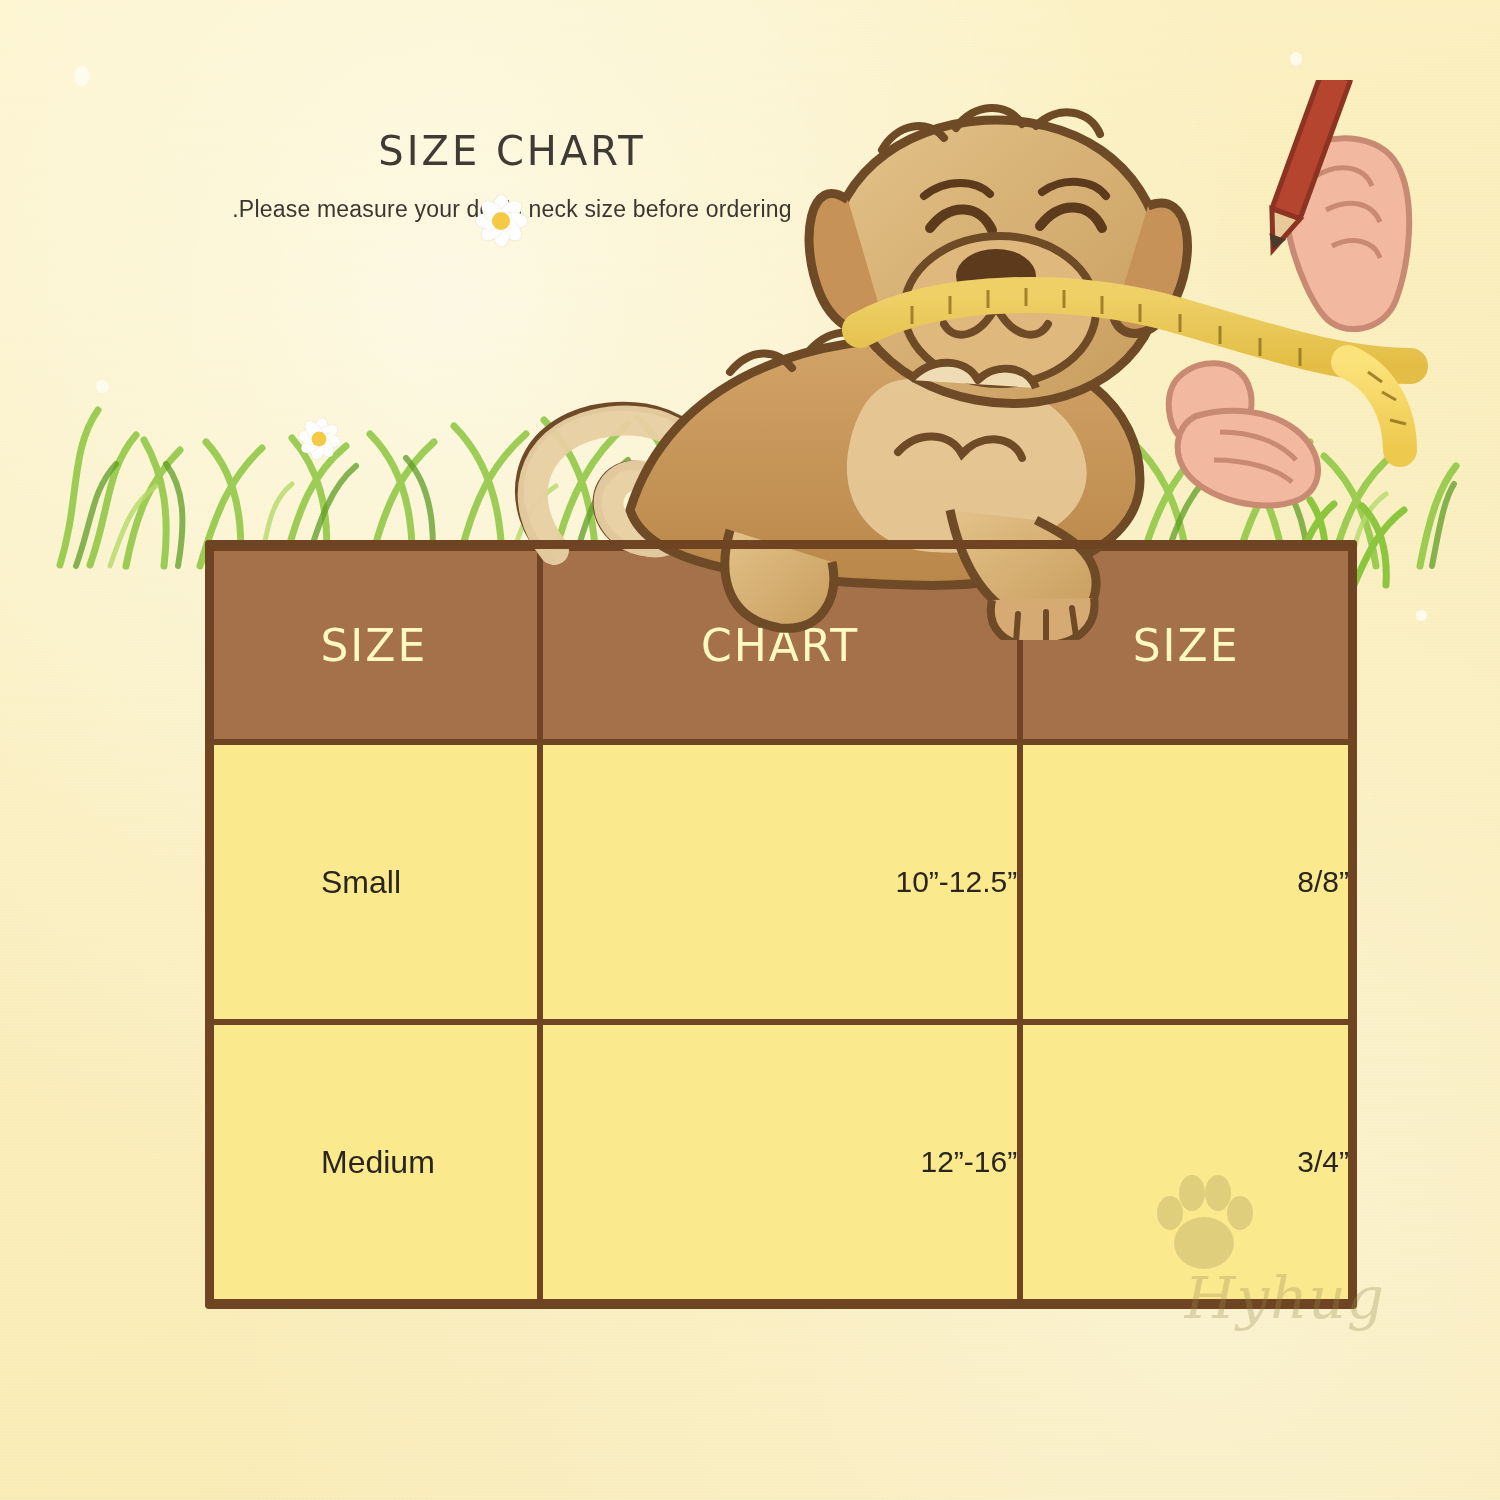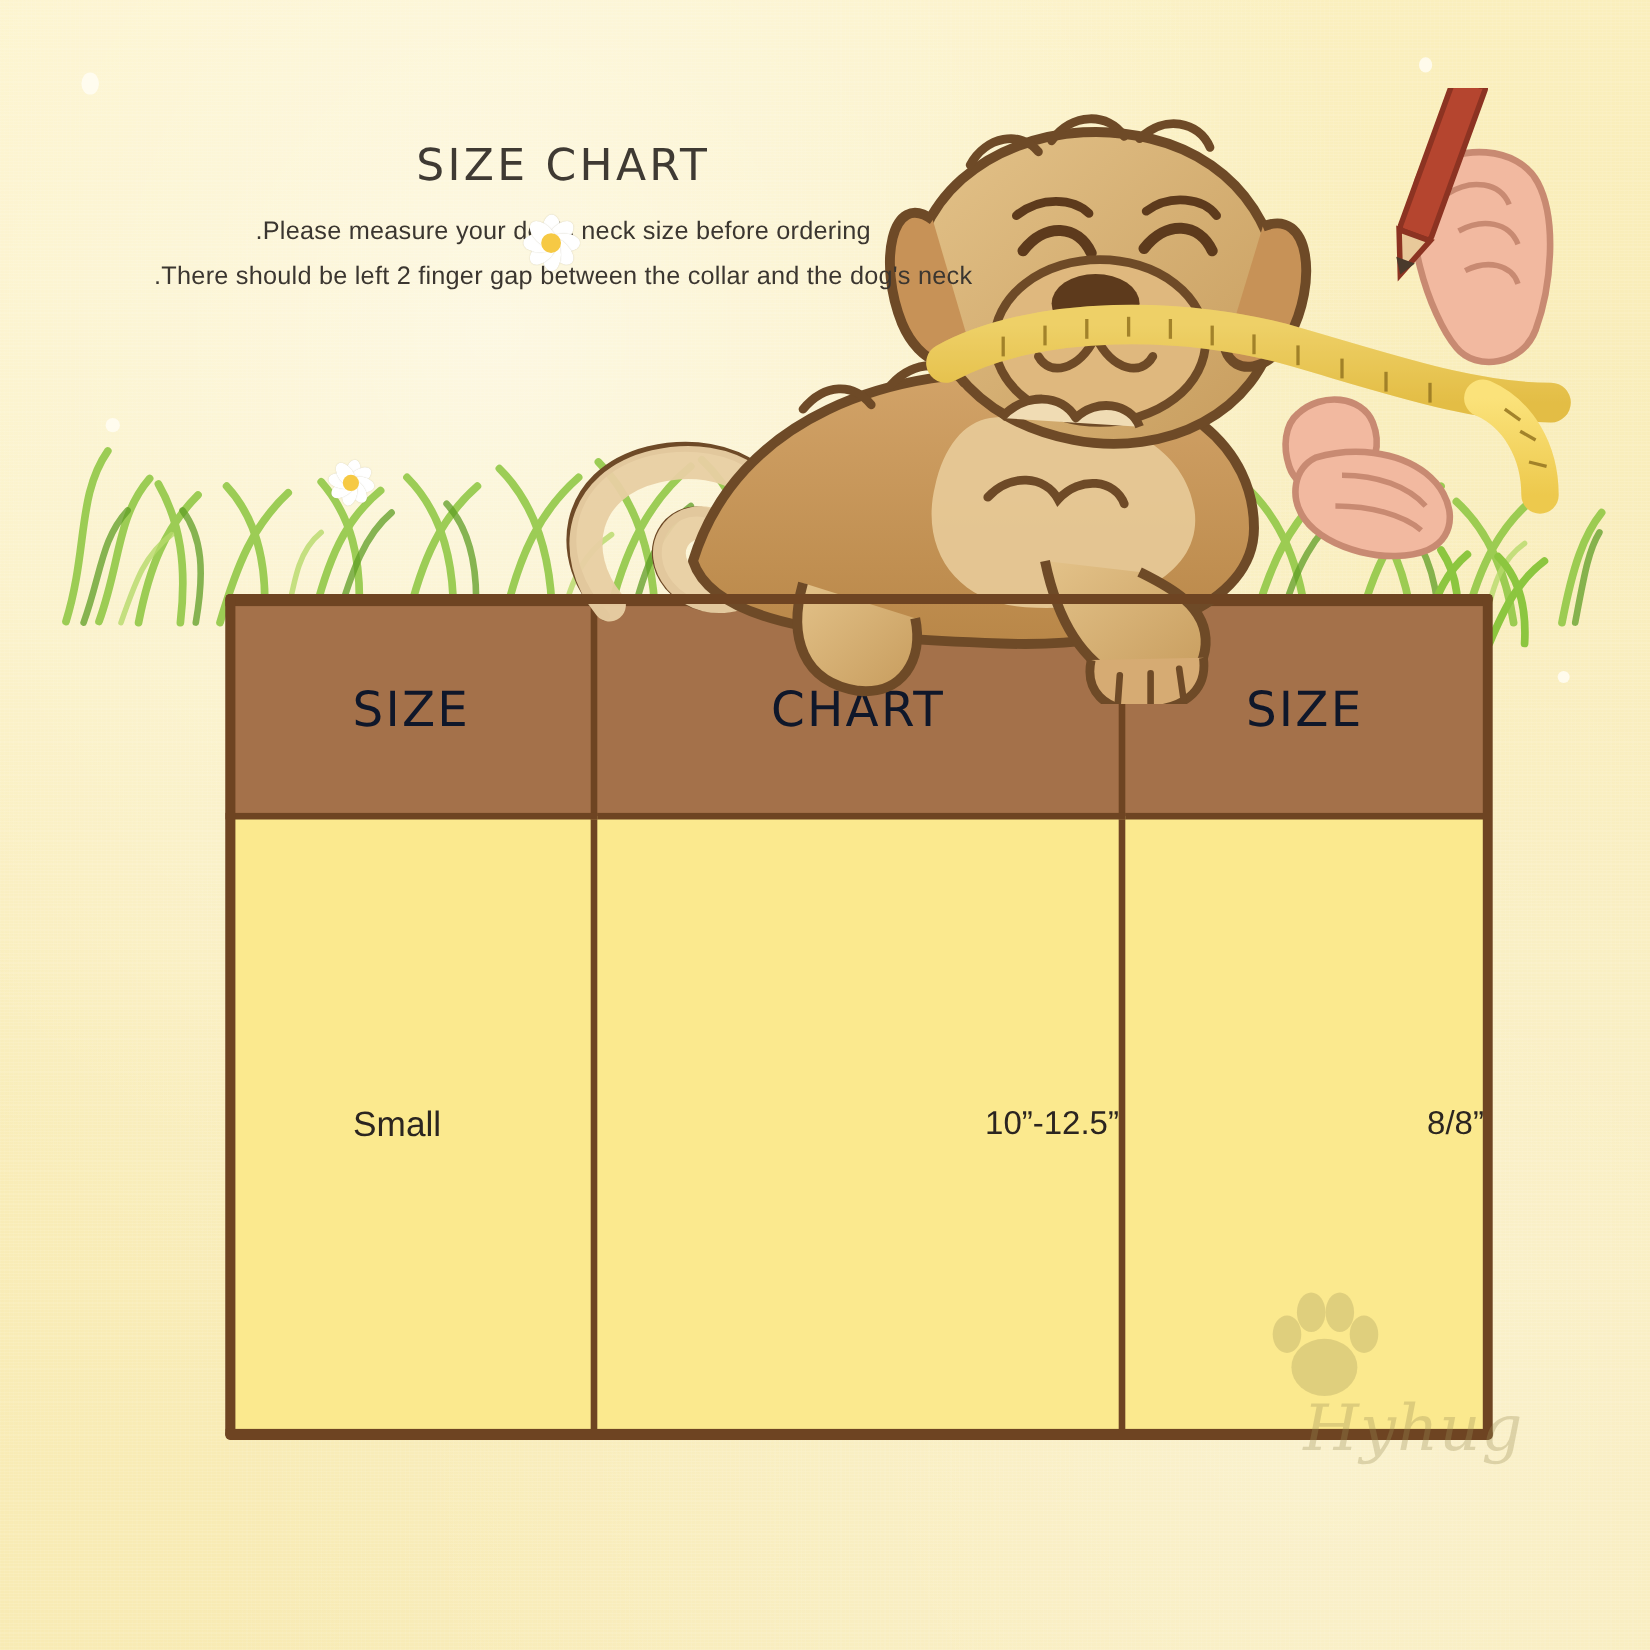--- a/index.html
+++ b/index.html
@@ -121,21 +121,21 @@
     padding: 0;
     text-align: center;
     vertical-align: middle;
   }
   .sz-table thead th {
     background: #a4714a;
     height: 188px;
     font-weight: 400;
     font-size: 44px;
     letter-spacing: 2px;
-    color: #0f172a;
+    color: #fef9c3;
     font-family: "DejaVu Sans", sans-serif;
   }
   .sz-table tbody td {
     background: #fbe98e;
     height: 190px;
     font-size: 30px;
     color: #2b2520;
     text-align: right;
   }
   .sz-table tbody td.size-cell {
@@ -416,28 +416,32 @@
           <th>CHART</th>
           <th>SIZE</th>
         </tr>
       </thead>
       <tbody>
         <tr>
           <td class="size-cell">Small</td>
           <td>10”-12.5”</td>
           <td>8/8”</td>
         </tr>
+        <tr>
+          <td class="size-cell">Medium</td>
+          <td>12”-16”</td>
+          <td>3/4”</td>
+        </tr>
       </tbody>
     </table>
   </div>
 
   <div class="header">
     <h1 class="title">SIZE CHART</h1>
     <p class="note">.Please measure your dog's neck size before ordering</p>
-    <p class="note">.There should be left 2 finger gap between the collar and the dog's neck</p>
   </div>
 
   <svg class="paw" viewBox="0 0 120 120">
     <ellipse cx="60" cy="78" rx="30" ry="26" fill="#9a8d55"></ellipse>
     <ellipse cx="26" cy="48" rx="13" ry="17" fill="#9a8d55"></ellipse>
     <ellipse cx="48" cy="28" rx="13" ry="18" fill="#9a8d55"></ellipse>
     <ellipse cx="74" cy="28" rx="13" ry="18" fill="#9a8d55"></ellipse>
     <ellipse cx="96" cy="48" rx="13" ry="17" fill="#9a8d55"></ellipse>
   </svg>
   <div class="watermark">

